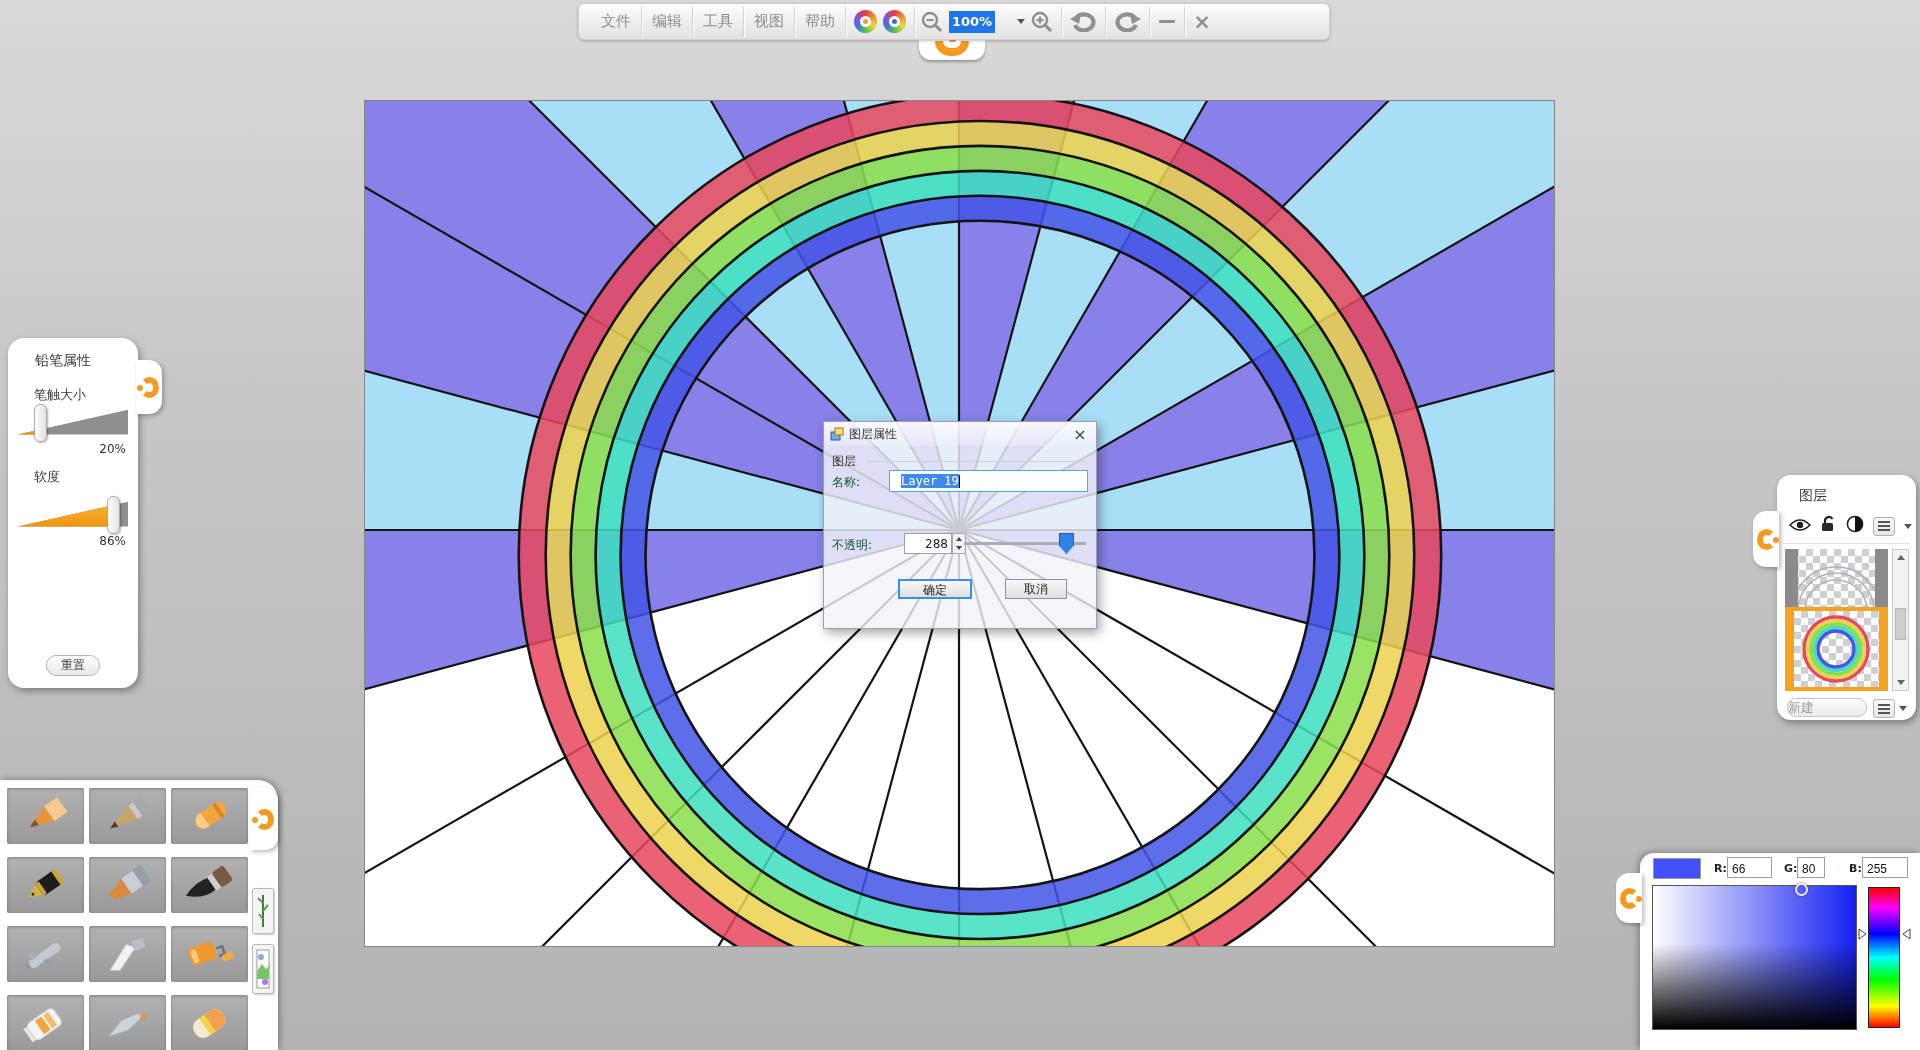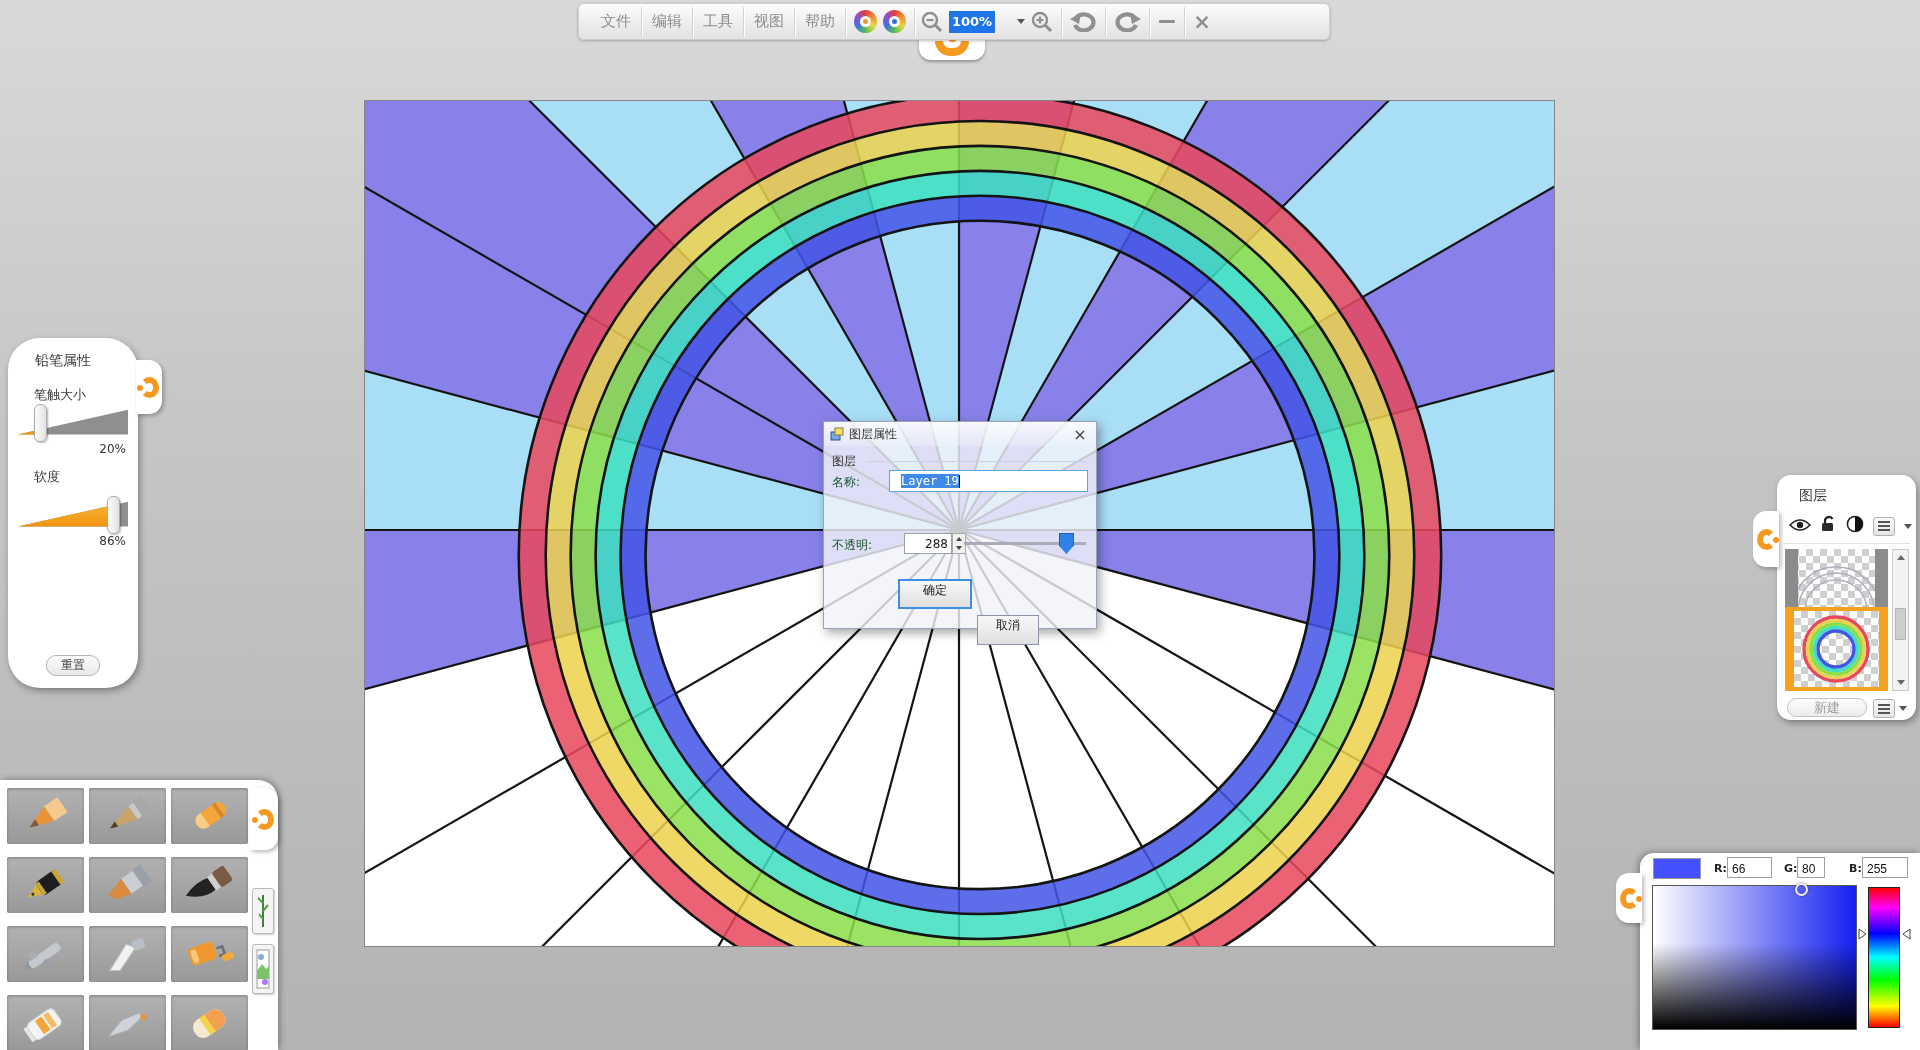--- a/index.html
+++ b/index.html
@@ -54,21 +54,21 @@
     position:relative; }
   .cres.openL { border-left-color:transparent; }
   .cres.openR { border-right-color:transparent; }
   .cres .cd { position:absolute; width:6px; height:6px; border-radius:50%;
     background:#f49a20; top:2px; }
   .cres.openL .cd { left:-9px; }
   .cres.openR .cd { right:-9px; }
 
   
   .pencil { position:absolute; left:8px; top:338px; width:130px; height:350px;
-    background:#fff; border-radius:32px; box-shadow:2px 3px 7px rgba(0,0,0,.35); z-index:4; }
+    background:#fff; border-radius:16px; box-shadow:2px 3px 7px rgba(0,0,0,.35); z-index:4; }
   .pencil .title { position:absolute; left:27px; top:14px; font-size:14px; color:#3a3a3a; }
   .plabel { position:absolute; font-size:13px; color:#3a3a3a; }
   .wedge { position:absolute; left:10px; width:110px; height:30px; }
   .wedge .gray { position:absolute; inset:0;
     clip-path:polygon(0 88%,100% 6%,100% 88%); background:#8f8f8f; }
   .wedge .fillwrap { position:absolute; inset:0; overflow:hidden; }
   .wedge .fill { position:absolute; left:0; top:0; width:110px; height:30px;
     clip-path:polygon(0 88%,100% 6%,100% 88%);
     background:linear-gradient(180deg,#f8b93c,#ef8f08); }
   .whandle { position:absolute; top:-4px; width:13px; height:38px; border-radius:6px;
@@ -108,21 +108,21 @@
   .thumb2 { position:absolute; left:8px; top:132px; width:103px; height:84px;
     border:4px solid #f7a21f; border-left-width:9px; border-right-width:9px; overflow:hidden; }
   .vscroll { position:absolute; left:115px; top:74px; width:17px; height:142px;
     border:1px solid #c9c9c9; background:#f2f2f2; }
   .varrow { position:absolute; left:4px; width:0; height:0;
     border-left:4px solid transparent; border-right:4px solid transparent; }
   .vthumb { position:absolute; left:2px; width:11px; height:32px; top:58px;
     background:#cdcdcd; border:1px solid #b5b5b5; }
   .newbtn { position:absolute; left:10px; top:223px; width:80px; height:19px;
     border:1px solid #c5c5c5; border-radius:9px; font-size:13px; color:#9a9a9a;
-    background:linear-gradient(180deg,#fdfdfd,#ebebeb); text-align:center; line-height:17px; }
+    background:linear-gradient(180deg,#fdfdfd,#ebebeb); text-align:left; line-height:17px; }
   .lmenu2 { position:absolute; left:96px; top:224px; }
 
   
   .colorp { position:absolute; left:1640px; top:853px; width:280px; height:197px;
     background:#fff; border-radius:14px 0 0 0; box-shadow:-2px -1px 6px rgba(0,0,0,.3); z-index:4; }
   .swatch { position:absolute; left:13px; top:5px; width:48px; height:21px;
     border:1px solid #9a9a9a; }
   .clab { position:absolute; top:9px; font-size:11px; color:#222; font-weight:bold; }
   .cin { position:absolute; top:4px; height:21px; border:1px solid #9aa0a8; background:#fff;
     font-size:12px; color:#111; padding:3px 0 0 4px; }
@@ -161,24 +161,24 @@
     border:1px solid #aaa; background:#f0f0f0; }
   .spinbtns div { height:50%; display:flex; align-items:center; justify-content:center; }
   .tri-up { width:0; height:0; border-left:3px solid transparent;
     border-right:3px solid transparent; border-bottom:4px solid #444; }
   .tri-dn { width:0; height:0; border-left:3px solid transparent;
     border-right:3px solid transparent; border-top:4px solid #444; }
   .dtrack { position:absolute; left:140px; top:120px; width:122px; height:3px;
     background:#aab; }
   .dthumb { position:absolute; top:-9px; width:15px; height:21px; background:#2f82e8;
     border:1px solid #1d5cb0; clip-path:polygon(0 0,100% 0,100% 60%,50% 100%,0 60%); }
-  .dbtn { position:absolute; top:157px; height:30px; text-align:center; line-height:19px;
+  .dbtn { position:absolute; top:157px; height:20px; text-align:center; line-height:19px;
     background:linear-gradient(180deg,#f8f8f8,#dfdfdf); font-size:12px; color:#222; }
   .dbtn.ok { left:74px; width:74px; border:2px solid #3a8fe8; }
-  .dbtn.cancel { left:153px; width:62px; border:1px solid #8a92a8;margin-top:36px; }
+  .dbtn.cancel { left:181px; width:62px; border:1px solid #8a92a8; }
 </style>
 </head>
 <body>
 
 <div class="toolbar">
   <div style="width:12px"></div>
   <div class="menu-item">文件</div>
   <div class="tb-sep"></div>
   <div class="menu-item">编辑</div>
   <div class="tb-sep"></div>

